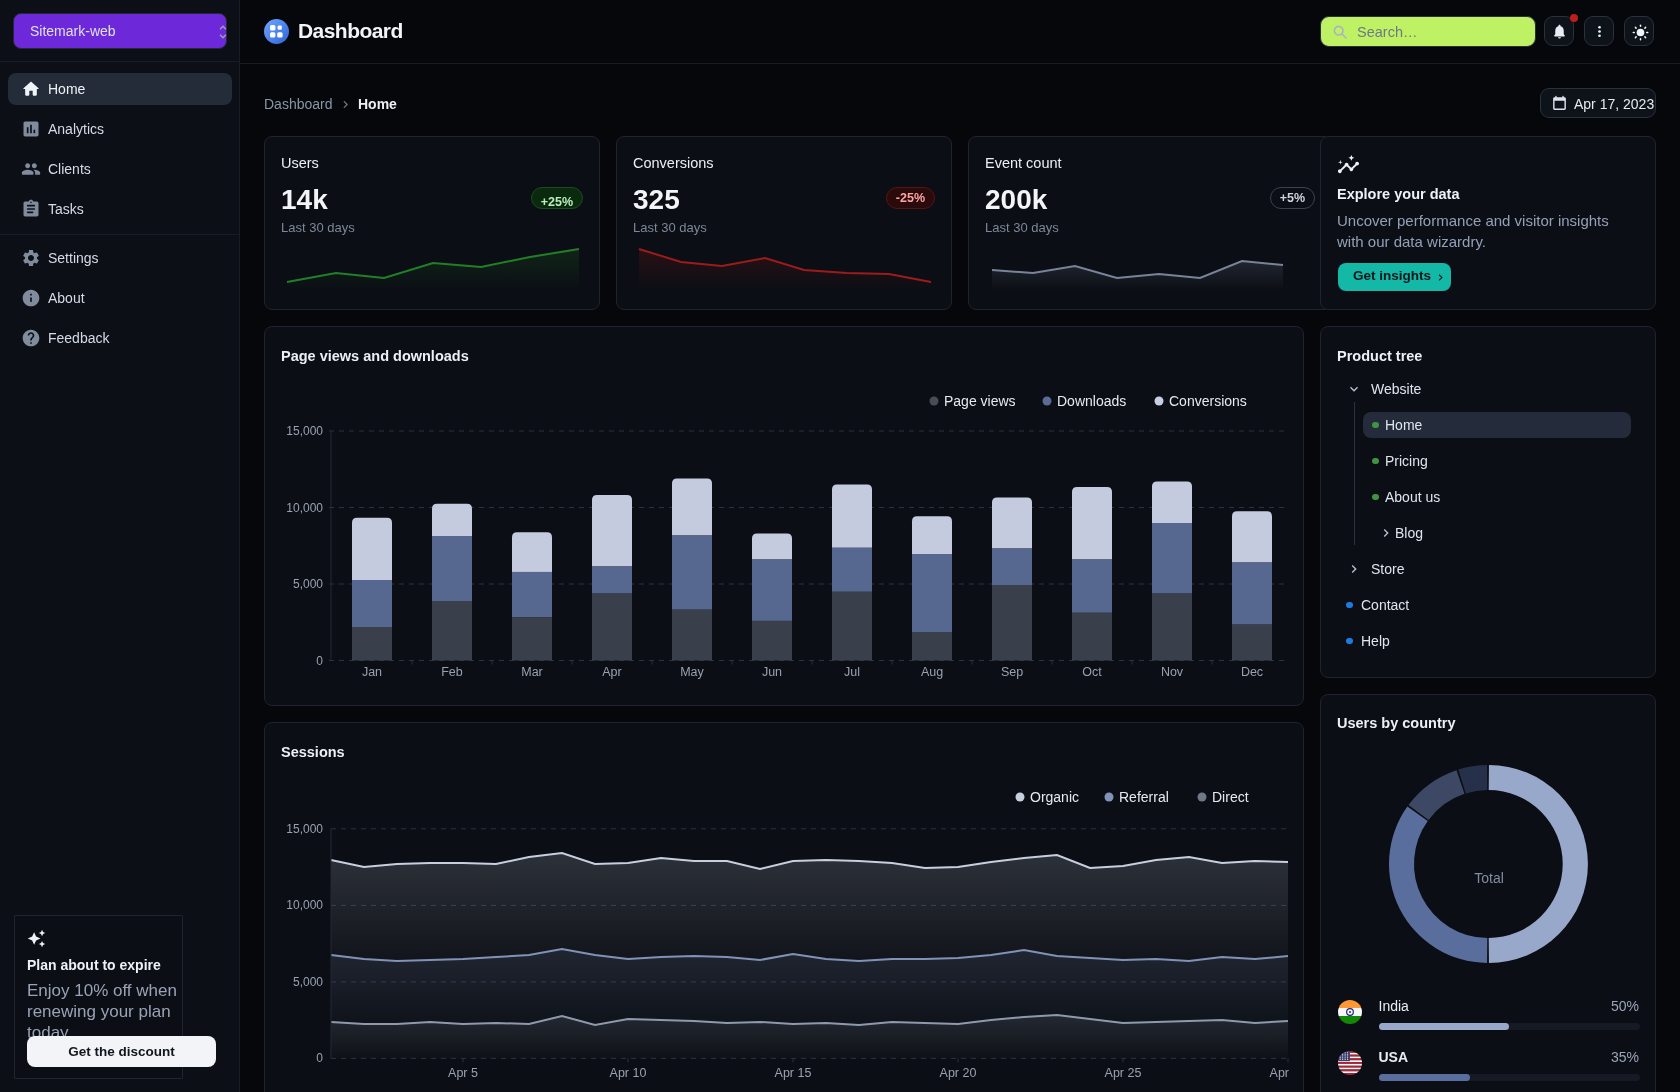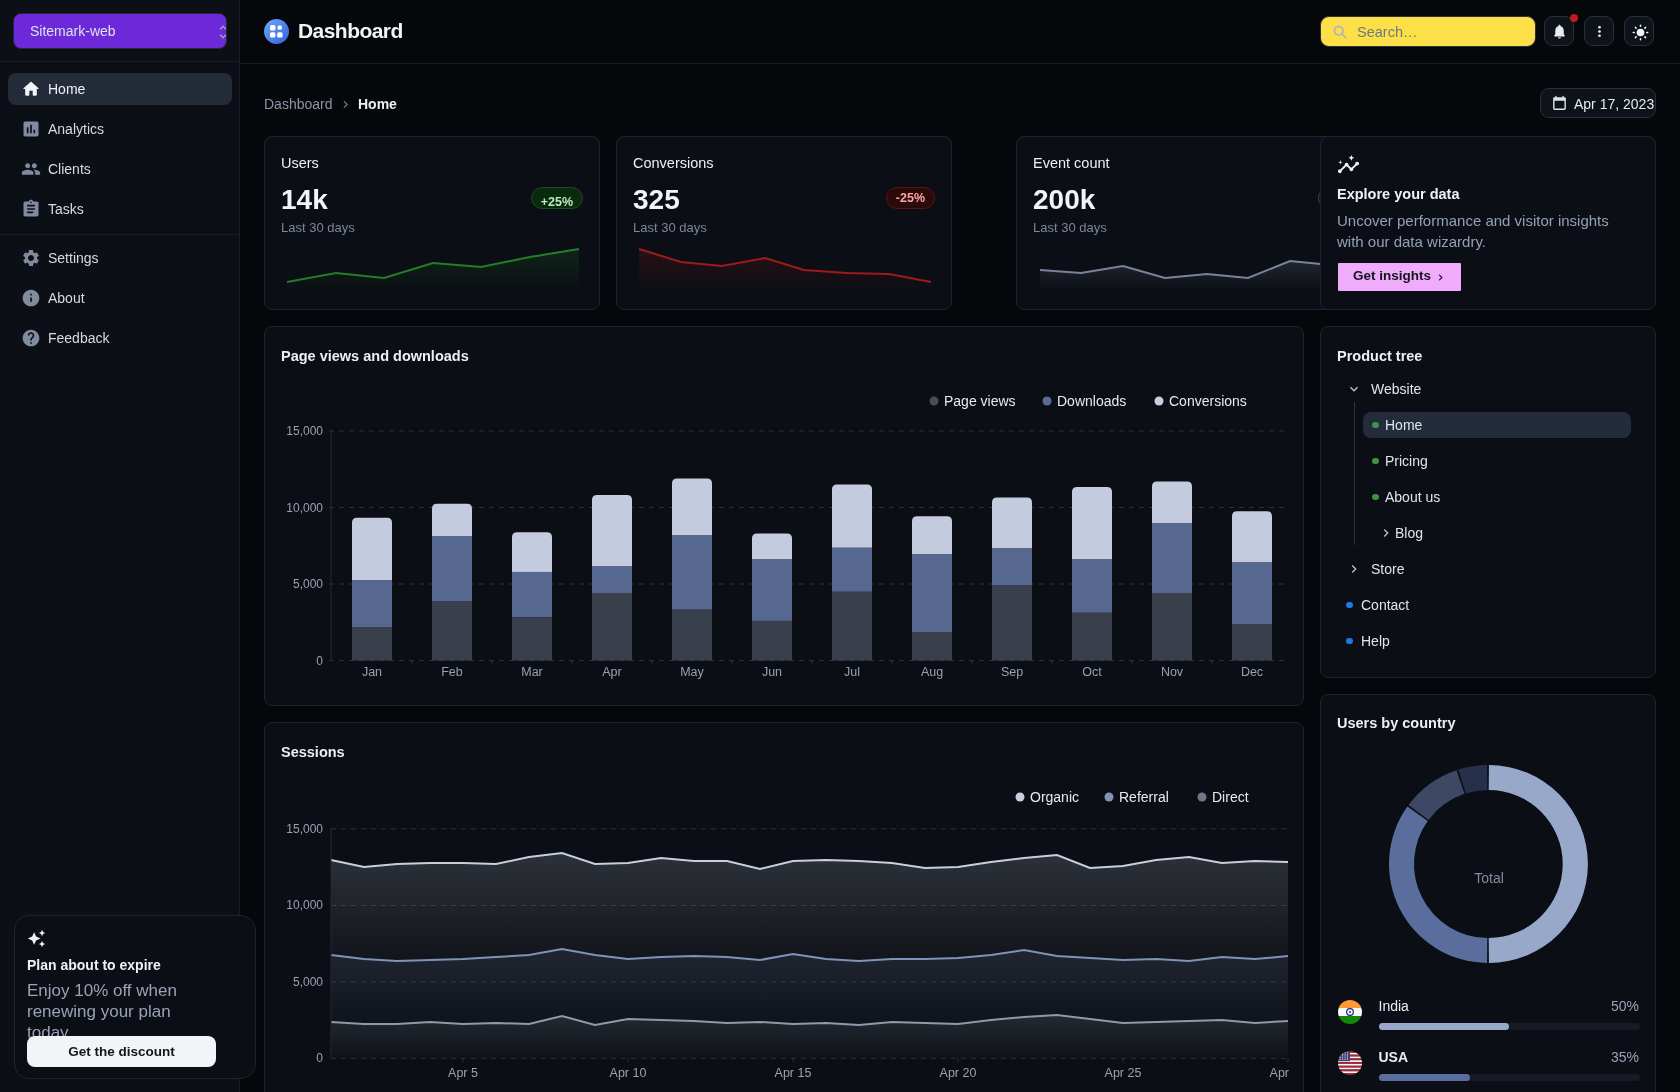--- a/index.html
+++ b/index.html
@@ -54,21 +54,21 @@
         <path d="M12 2C6.48 2 2 6.48 2 12s4.48 10 10 10 10-4.48 10-10S17.52 2 12 2zm0 15c-.55 0-1-.45-1-1v-4c0-.55.45-1 1-1s1 .45 1 1v4c0 .55-.45 1-1 1zm1-8h-2V7h2v2z"></path>
       </svg>
 <div class="abs" style="left:40px;top:8px;font-size:14px;color:#d5dbe6;">About</div>
     </div>
 <div class="abs" style="left:8px;top:322px;width:224px;height:32px;border-radius:8px;">
 <svg class="abs" style="left:13px;top:6px;" width="20" height="20" viewBox="0 0 24 24" fill="#808b9e">
         <path d="M12 2C6.48 2 2 6.48 2 12s4.48 10 10 10 10-4.48 10-10S17.52 2 12 2zm1 17h-2v-2h2v2zm2.07-7.75-.9.92C13.45 12.9 13 13.5 13 15h-2v-.5c0-1.1.45-2.1 1.17-2.83l1.24-1.26c.37-.36.59-.86.59-1.41 0-1.1-.9-2-2-2s-2 .9-2 2H8c0-2.21 1.79-4 4-4s4 1.79 4 4c0 .88-.36 1.68-.93 2.25z"></path>
       </svg>
 <div class="abs" style="left:40px;top:8px;font-size:14px;color:#d5dbe6;">Feedback</div>
     </div>
-<div class="abs" style="left:14px;top:915px;width:242px;height:164px;background:#0b0e14;border:1px solid #1e2530;border-radius:15px;">
+<div class="abs" style="left:14px;top:915px;width:169px;height:164px;background:#0b0e14;border:1px solid #1e2530;border-radius:1px;">
 <svg class="abs" style="left:12px;top:13px;" width="19" height="19" viewBox="0 0 24 24" fill="#eef1f6">
         <path d="m19 9 1.25-2.75L23 5l-2.75-1.25L19 1l-1.25 2.75L15 5l2.75 1.25L19 9zm-7.5.5L9 4 6.5 9.5 1 12l5.5 2.5L9 20l2.5-5.5L17 12l-5.5-2.5zM19 15l-1.25 2.75L15 19l2.75 1.25L19 23l1.25-2.75L23 19l-2.75-1.25L19 15z"></path>
       </svg>
 <div class="abs" style="left:12px;top:41px;font-size:14px;font-weight:600;color:#eef1f6;">Plan about to expire</div>
 <div class="abs" style="left:12px;top:64px;width:190px;font-size:17px;line-height:21px;color:#99a3b5;">Enjoy 10% off when<br>renewing your plan today.</div>
 <div class="abs" style="left:12px;top:120px;width:189px;height:31px;background:#f2f4f8;border-radius:8px;text-align:center;line-height:31px;font-size:13.5px;font-weight:600;color:#11151c;">Get the discount</div>
 </div>
 </div>
 <div class="abs" style="left:240px;top:0;width:1440px;height:64px;border-bottom:1px solid #171c26;">
 <svg class="abs" style="left:24px;top:19px;" width="25" height="25" viewBox="0 0 25 25">
@@ -78,21 +78,21 @@
           <stop offset="1" stop-color="#2f62d9"></stop>
         </linearGradient>
       </defs>
 <circle cx="12.5" cy="12.5" r="12.5" fill="url(#lg)"></circle>
 <rect x="6" y="6" width="5.4" height="5.4" rx="1.5" fill="#fff"></rect>
 <rect x="13.6" y="6.6" width="4.2" height="4.2" rx="1.3" fill="#fff"></rect>
 <rect x="6" y="13.2" width="5.4" height="5.4" rx="1.5" fill="#fff"></rect>
 <rect x="13.2" y="13.2" width="5.4" height="5.4" rx="1.5" fill="#fff"></rect>
 </svg>
 <div class="abs" style="left:58px;top:19px;font-size:21px;font-weight:700;letter-spacing:-0.55px;color:#f2f4f8;">Dashboard</div>
-<div class="abs" style="left:1080px;top:16px;width:216px;height:31px;border:1px solid #29313f;border-radius:9px;background:#fde047;">
+<div class="abs" style="left:1080px;top:16px;width:216px;height:31px;border:1px solid #29313f;border-radius:9px;background:#bef264;">
 <svg class="abs" style="left:11px;top:7px;" width="16" height="16" viewBox="0 0 24 24" fill="none" stroke="#aab3c2" stroke-width="2.4">
         <circle cx="10" cy="10" r="6.5"></circle>
         <line x1="15" y1="15" x2="21" y2="21" stroke-linecap="round"></line>
       </svg>
 <div class="abs" style="left:36px;top:7px;font-size:14.5px;color:#6e7889;">Search…</div>
 </div>
 <div class="abs" style="left:1304px;top:16px;width:30px;height:30px;border:1px solid #29313f;border-radius:9px;background:#0e1219;">
       <svg class="abs" style="left:6px;top:6px;" width="17" height="17" viewBox="0 0 24 24" fill="#e9edf3">
         <path d="M12 22c1.1 0 2-.9 2-2h-4c0 1.1.89 2 2 2zm6-6v-5c0-3.07-1.64-5.64-4.5-6.32V4c0-.83-.67-1.5-1.5-1.5s-1.5.67-1.5 1.5v.68C7.63 5.36 6 7.92 6 11v5l-1.29 1.29c-.63.63-.19 1.71.7 1.71h13.17c.89 0 1.34-1.08.71-1.71L18 16z"></path>
       </svg>
@@ -157,21 +157,21 @@
 <defs>
         <linearGradient id="rg" x1="0" y1="0" x2="0" y2="1">
 <stop offset="0" stop-color="#9c1c1c" stop-opacity="0.2"></stop>
           <stop offset="1" stop-color="#9c1c1c" stop-opacity="0"></stop>
         </linearGradient>
       </defs>
 <path d="M6.0,8.0 L48.0,21.0 L89.0,25.0 L132.0,17.0 L171.0,29.0 L214.0,32.0 L256.0,33.0 L298.0,41.0 L298.0,50 L6.0,50 Z" fill="url(#rg)"></path>
 <path d="M6.0,8.0 L48.0,21.0 L89.0,25.0 L132.0,17.0 L171.0,29.0 L214.0,32.0 L256.0,33.0 L298.0,41.0" fill="none" stroke="#9c1c1c" stroke-width="2"></path>
     </svg>
 </div>
-<div class="card" style="left:1016px;top:136px;width:364px;height:174px;">
+<div class="card" style="left:968px;top:136px;width:364px;height:174px;">
 <div class="abs" style="left:16px;top:17px;"><span style="font-size:14.5px;font-weight:500;color:#eceff4">Event count</span></div>
 <div class="abs" style="left:16px;top:47px;font-size:28px;font-weight:600;color:#f2f4f8;">200k</div>
 <div class="abs" style="right:16px;top:50px;height:22px;padding:0 9px;background:transparent;border:1px solid #3a4250;border-radius:11px;font-size:12.5px;font-weight:600;color:#cdd4df;line-height:21px;">+5%</div>
 <div class="abs" style="left:16px;top:83px;font-size:13px;color:#7c8799;">Last 30 days</div>
 <svg class="abs" style="left:16px;top:104px;" width="304" height="50" viewBox="0 0 304 50">
 <defs>
         <linearGradient id="yg" x1="0" y1="0" x2="0" y2="1">
 <stop offset="0" stop-color="#79839a" stop-opacity="0.2"></stop>
           <stop offset="1" stop-color="#79839a" stop-opacity="0"></stop>
         </linearGradient>
@@ -179,21 +179,21 @@
 <path d="M7.0,29.0 L48.0,32.0 L90.0,25.0 L132.0,37.0 L174.0,33.0 L215.0,37.0 L257.0,20.0 L298.0,24.0 L298.0,50 L7.0,50 Z" fill="url(#yg)"></path>
 <path d="M7.0,29.0 L48.0,32.0 L90.0,25.0 L132.0,37.0 L174.0,33.0 L215.0,37.0 L257.0,20.0 L298.0,24.0" fill="none" stroke="#79839a" stroke-width="2"></path>
     </svg>
 </div>
 <div class="card" style="left:1320px;top:136px;width:336px;height:174px;">
 <svg class="abs" style="left:16px;top:17px;" width="23" height="23" viewBox="0 0 24 24" fill="#eef1f6">
       <path d="M21 8c-1.45 0-2.26 1.44-1.93 2.51l-3.55 3.56c-.3-.09-.74-.09-1.04 0l-2.55-2.55C12.27 10.45 11.46 9 10 9c-1.45 0-2.27 1.44-1.93 2.52l-4.56 4.55C2.44 15.74 1 16.55 1 18c0 1.1.9 2 2 2 1.45 0 2.26-1.44 1.93-2.51l4.55-4.56c.3.09.74.09 1.04 0l2.55 2.55C12.73 16.55 13.54 18 15 18c1.45 0 2.27-1.44 1.93-2.52l3.56-3.55C21.56 12.26 23 11.45 23 10c0-1.1-.9-2-2-2zm-6-1 .94-2.07L18 4l-2.06-.93L15 1l-.92 2.07L12 4l2.08.93zM3.5 11 4 9l2-.5L4 8l-.5-2L3 8l-2 .5L3 9z"></path>
     </svg>
 <div class="abs" style="left:16px;top:49px;font-size:14.5px;font-weight:600;color:#eef1f6;">Explore your data</div>
 <div class="abs" style="left:16px;top:74px;width:310px;font-size:15px;line-height:20.5px;color:#94a0b8;">Uncover performance and visitor insights<br>with our data wizardry.</div>
-<div class="abs" style="left:17px;top:126px;width:123px;height:28px;background:#f0abfc;border-radius:1px;">
+<div class="abs" style="left:17px;top:126px;width:113px;height:28px;background:#14b8a6;border-radius:8px;">
 <span class="abs" style="left:15px;top:5px;font-size:13.5px;font-weight:600;color:#11151c;">Get insights</span>
 <svg class="abs" style="left:96px;top:7.5px;" width="13" height="13" viewBox="0 0 24 24" fill="#11151c">
         <path d="M9.29 6.71a.996.996 0 0 0 0 1.41L13.17 12l-3.88 3.88a.996.996 0 1 0 1.41 1.41l4.59-4.59a.996.996 0 0 0 0-1.41L10.7 6.7c-.38-.38-1.02-.38-1.41.01z"></path>
       </svg>
 </div>
 </div>
 <div class="card" style="left:264px;top:326px;width:1040px;height:380px;">
 <div class="abs" style="left:16px;top:21px;font-size:14.5px;font-weight:600;color:#eceff4;">Page views and downloads</div>
 <svg class="abs" style="left:0;top:0;" width="1040" height="380" viewBox="0 0 1040 380">
       <line x1="64" y1="104" x2="1024" y2="104" stroke="#2a3140" stroke-width="1" stroke-dasharray="5,5"></line>

